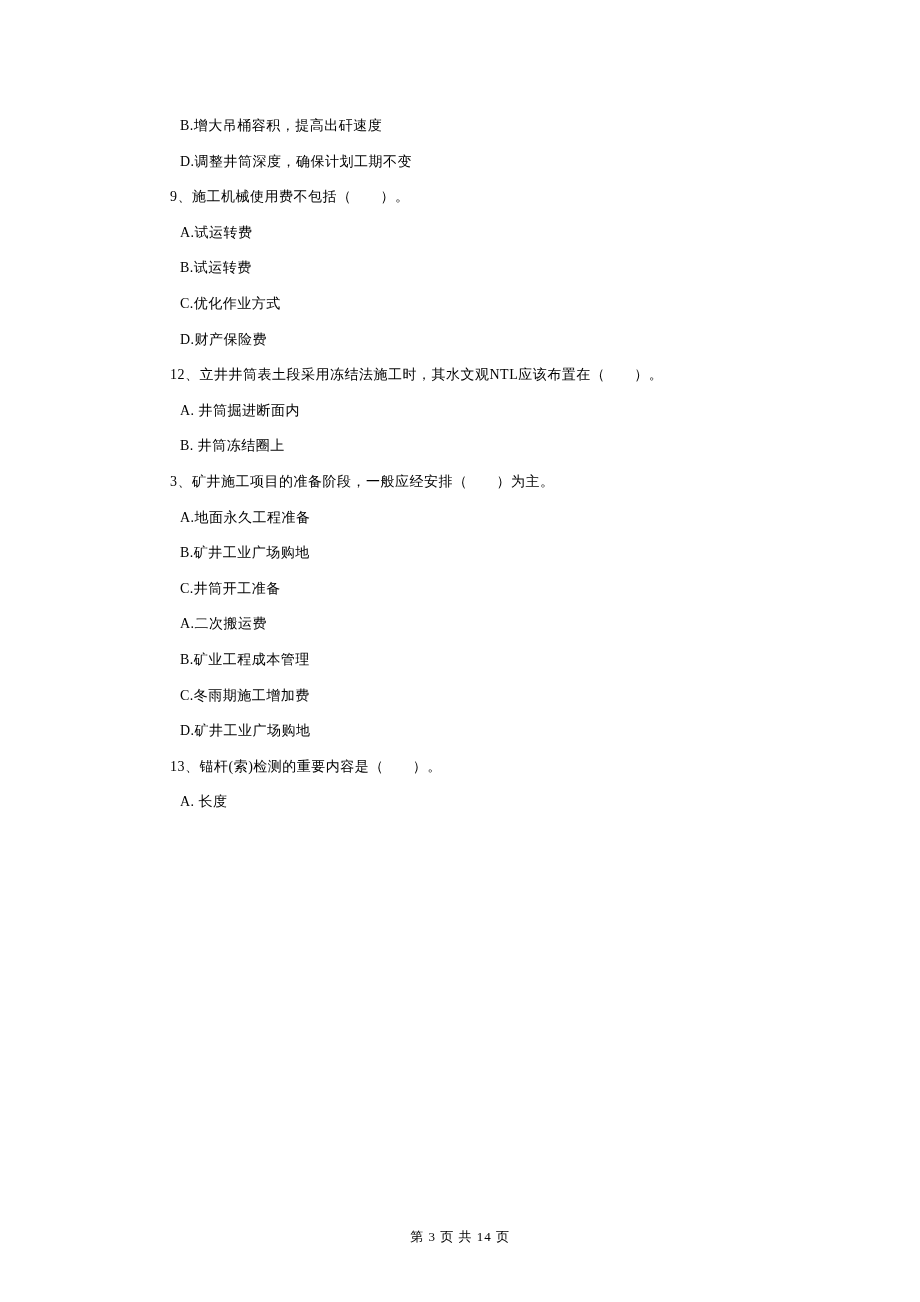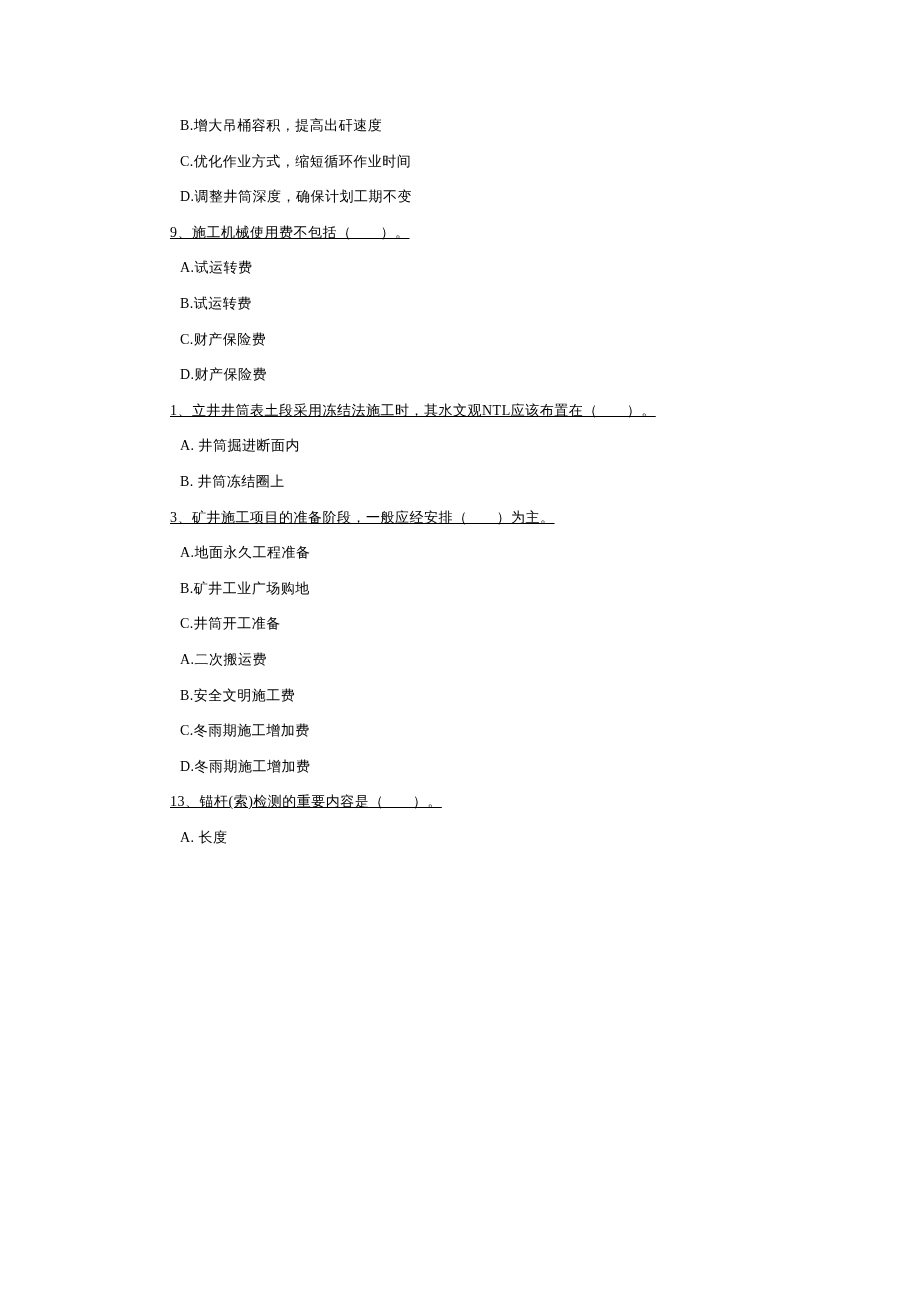--- a/index.html
+++ b/index.html
@@ -21,52 +21,51 @@
   .opt-line {
     margin: 0 0 16px 0;
     letter-spacing: 0.5px;
   }
   .opt-line.indent {
     padding-left: 10px;
   }
   .q-line {
     margin: 0 0 16px 0;
     letter-spacing: 0.5px;
-    text-decoration: underline;
   }
   .footer {
     position: absolute;
     bottom: 56px;
     left: 0;
     width: 100%;
     text-align: center;
     font-size: 13px;
     letter-spacing: 1px;
   }
 </style>
 </head>
 <body>
 
 <div class="page">
   <div id="content">
       <p class="opt-line indent">B.增大吊桶容积，提高出矸速度</p>
-      <p class="opt-line indent">C.优化作业方式，缩短循环作业时间</p>
       <p class="opt-line indent">D.调整井筒深度，确保计划工期不变</p>
       <p class="q-line">9、施工机械使用费不包括（　　）。</p>
       <p class="opt-line indent">A.试运转费</p>
       <p class="opt-line indent">B.试运转费</p>
-      <p class="opt-line indent">C.财产保险费</p>
+      <p class="opt-line indent">C.优化作业方式</p>
       <p class="opt-line indent">D.财产保险费</p>
-      <p class="q-line">1、立井井筒表土段采用冻结法施工时，其水文观NTL应该布置在（　　）。</p>
+      <p class="q-line">12、立井井筒表土段采用冻结法施工时，其水文观NTL应该布置在（　　）。</p>
       <p class="opt-line indent">A.  井筒掘进断面内</p>
       <p class="opt-line indent">B.  井筒冻结圈上</p>
       <p class="q-line">3、矿井施工项目的准备阶段，一般应经安排（　　）为主。</p>
       <p class="opt-line indent">A.地面永久工程准备</p>
       <p class="opt-line indent">B.矿井工业广场购地</p>
       <p class="opt-line indent">C.井筒开工准备</p>
       <p class="opt-line indent">A.二次搬运费</p>
-      <p class="opt-line indent">B.安全文明施工费</p>
+      <p class="opt-line indent">B.矿业工程成本管理</p>
       <p class="opt-line indent">C.冬雨期施工增加费</p>
-      <p class="opt-line indent">D.冬雨期施工增加费</p>
+      <p class="opt-line indent">D.矿井工业广场购地</p>
       <p class="q-line">13、锚杆(索)检测的重要内容是（　　）。</p>
       <p class="opt-line indent">A.  长度</p>
     </div>
+  <div class="footer">第 3 页 共 14 页</div>
 </div>
 
 </body></html>

